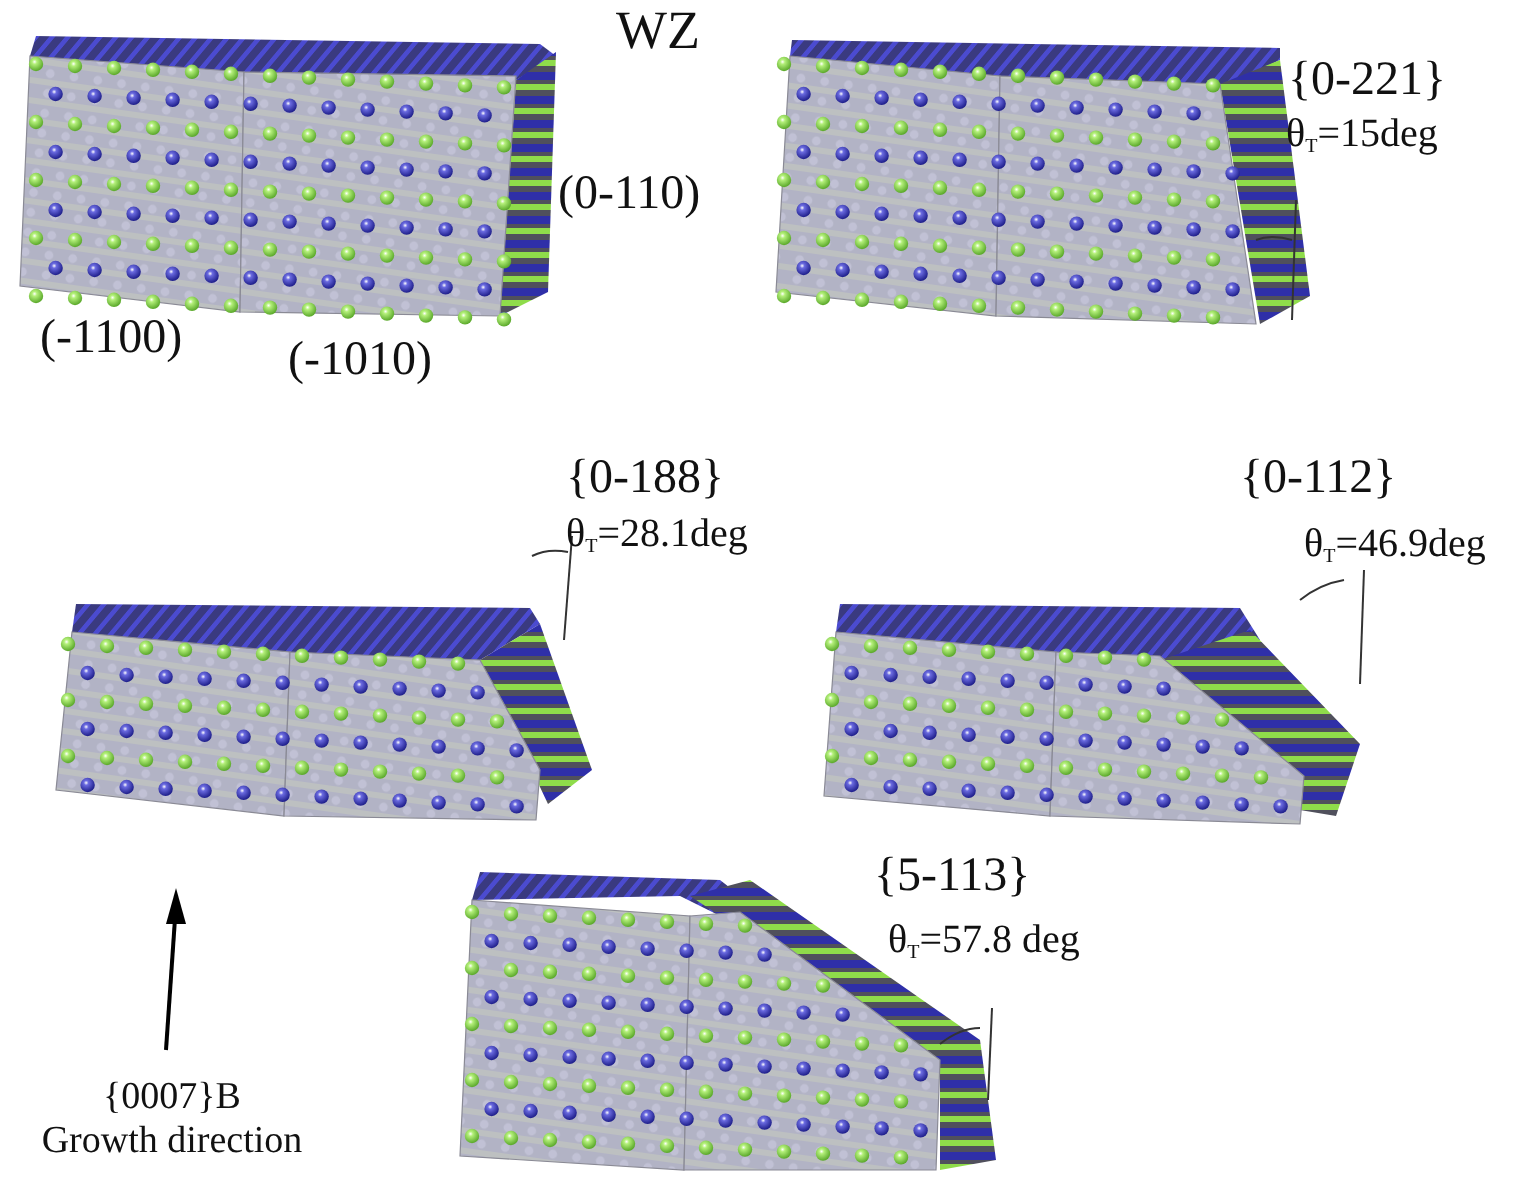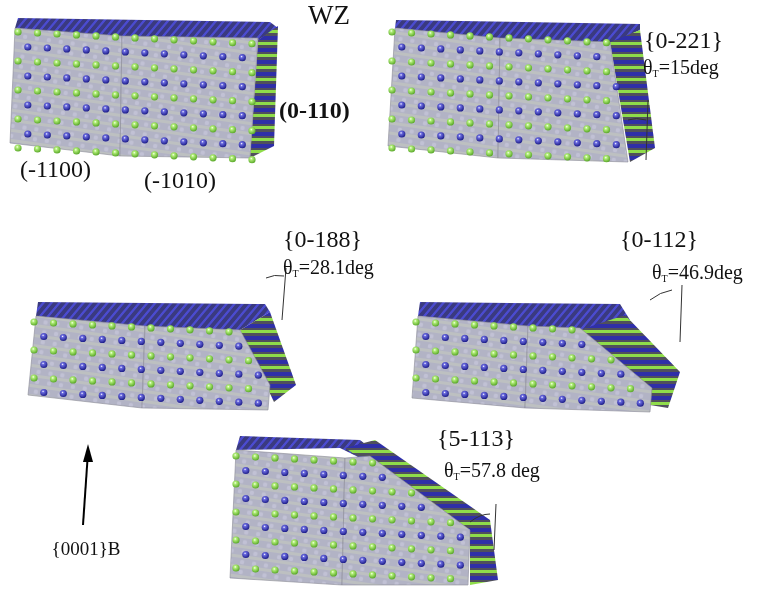--- a/index.html
+++ b/index.html
@@ -554,29 +554,30 @@
   <g>
     <line x1="83" y1="525" x2="88" y2="452" stroke="#000" stroke-width="2"></line>
     <polygon points="88,444 83,462 93,462" fill="#000"></polygon>
   </g>
 </svg>
 
 <div class="lbl title" style="left:308px; top:2px;">WZ</div>
 
 <div class="lbl facet" style="left:20px; top:157px;">(-1100)</div>
 <div class="lbl facet" style="left:144px; top:168px;">(-1010)</div>
-<div class="lbl facet" style="left:279px; top:98px;font-weight:bold;">(0-110)</div>
+<div class="lbl facet" style="left:279px; top:85px;">(0-110)</div>
 
 <div class="lbl facet" style="left:644px; top:28px;">{0-221}</div>
 <div class="lbl theta" style="left:643px; top:57px;"><span>θ</span><sub>T</sub><span>=15deg</span></div>
 
 <div class="lbl facet" style="left:283px; top:227px;">{0-188}</div>
 <div class="lbl theta" style="left:283px; top:257px;"><span>θ</span><sub>T</sub><span>=28.1deg</span></div>
 
 <div class="lbl facet" style="left:620px; top:227px;">{0-112}</div>
 <div class="lbl theta" style="left:652px; top:262px;"><span>θ</span><sub>T</sub><span>=46.9deg</span></div>
 
 <div class="lbl facet" style="left:437px; top:426px;">{5-113}</div>
 <div class="lbl theta" style="left:444px; top:460px;"><span>θ</span><sub>T</sub><span>=57.8 deg</span></div>
 
 <div class="lbl growth" style="left:0px; top:538px; width:172px;">
-  <div>{0001}B</div>
+  <div>{0007}B</div>
+  <div>Growth direction</div>
 </div>
 
 </body></html>

